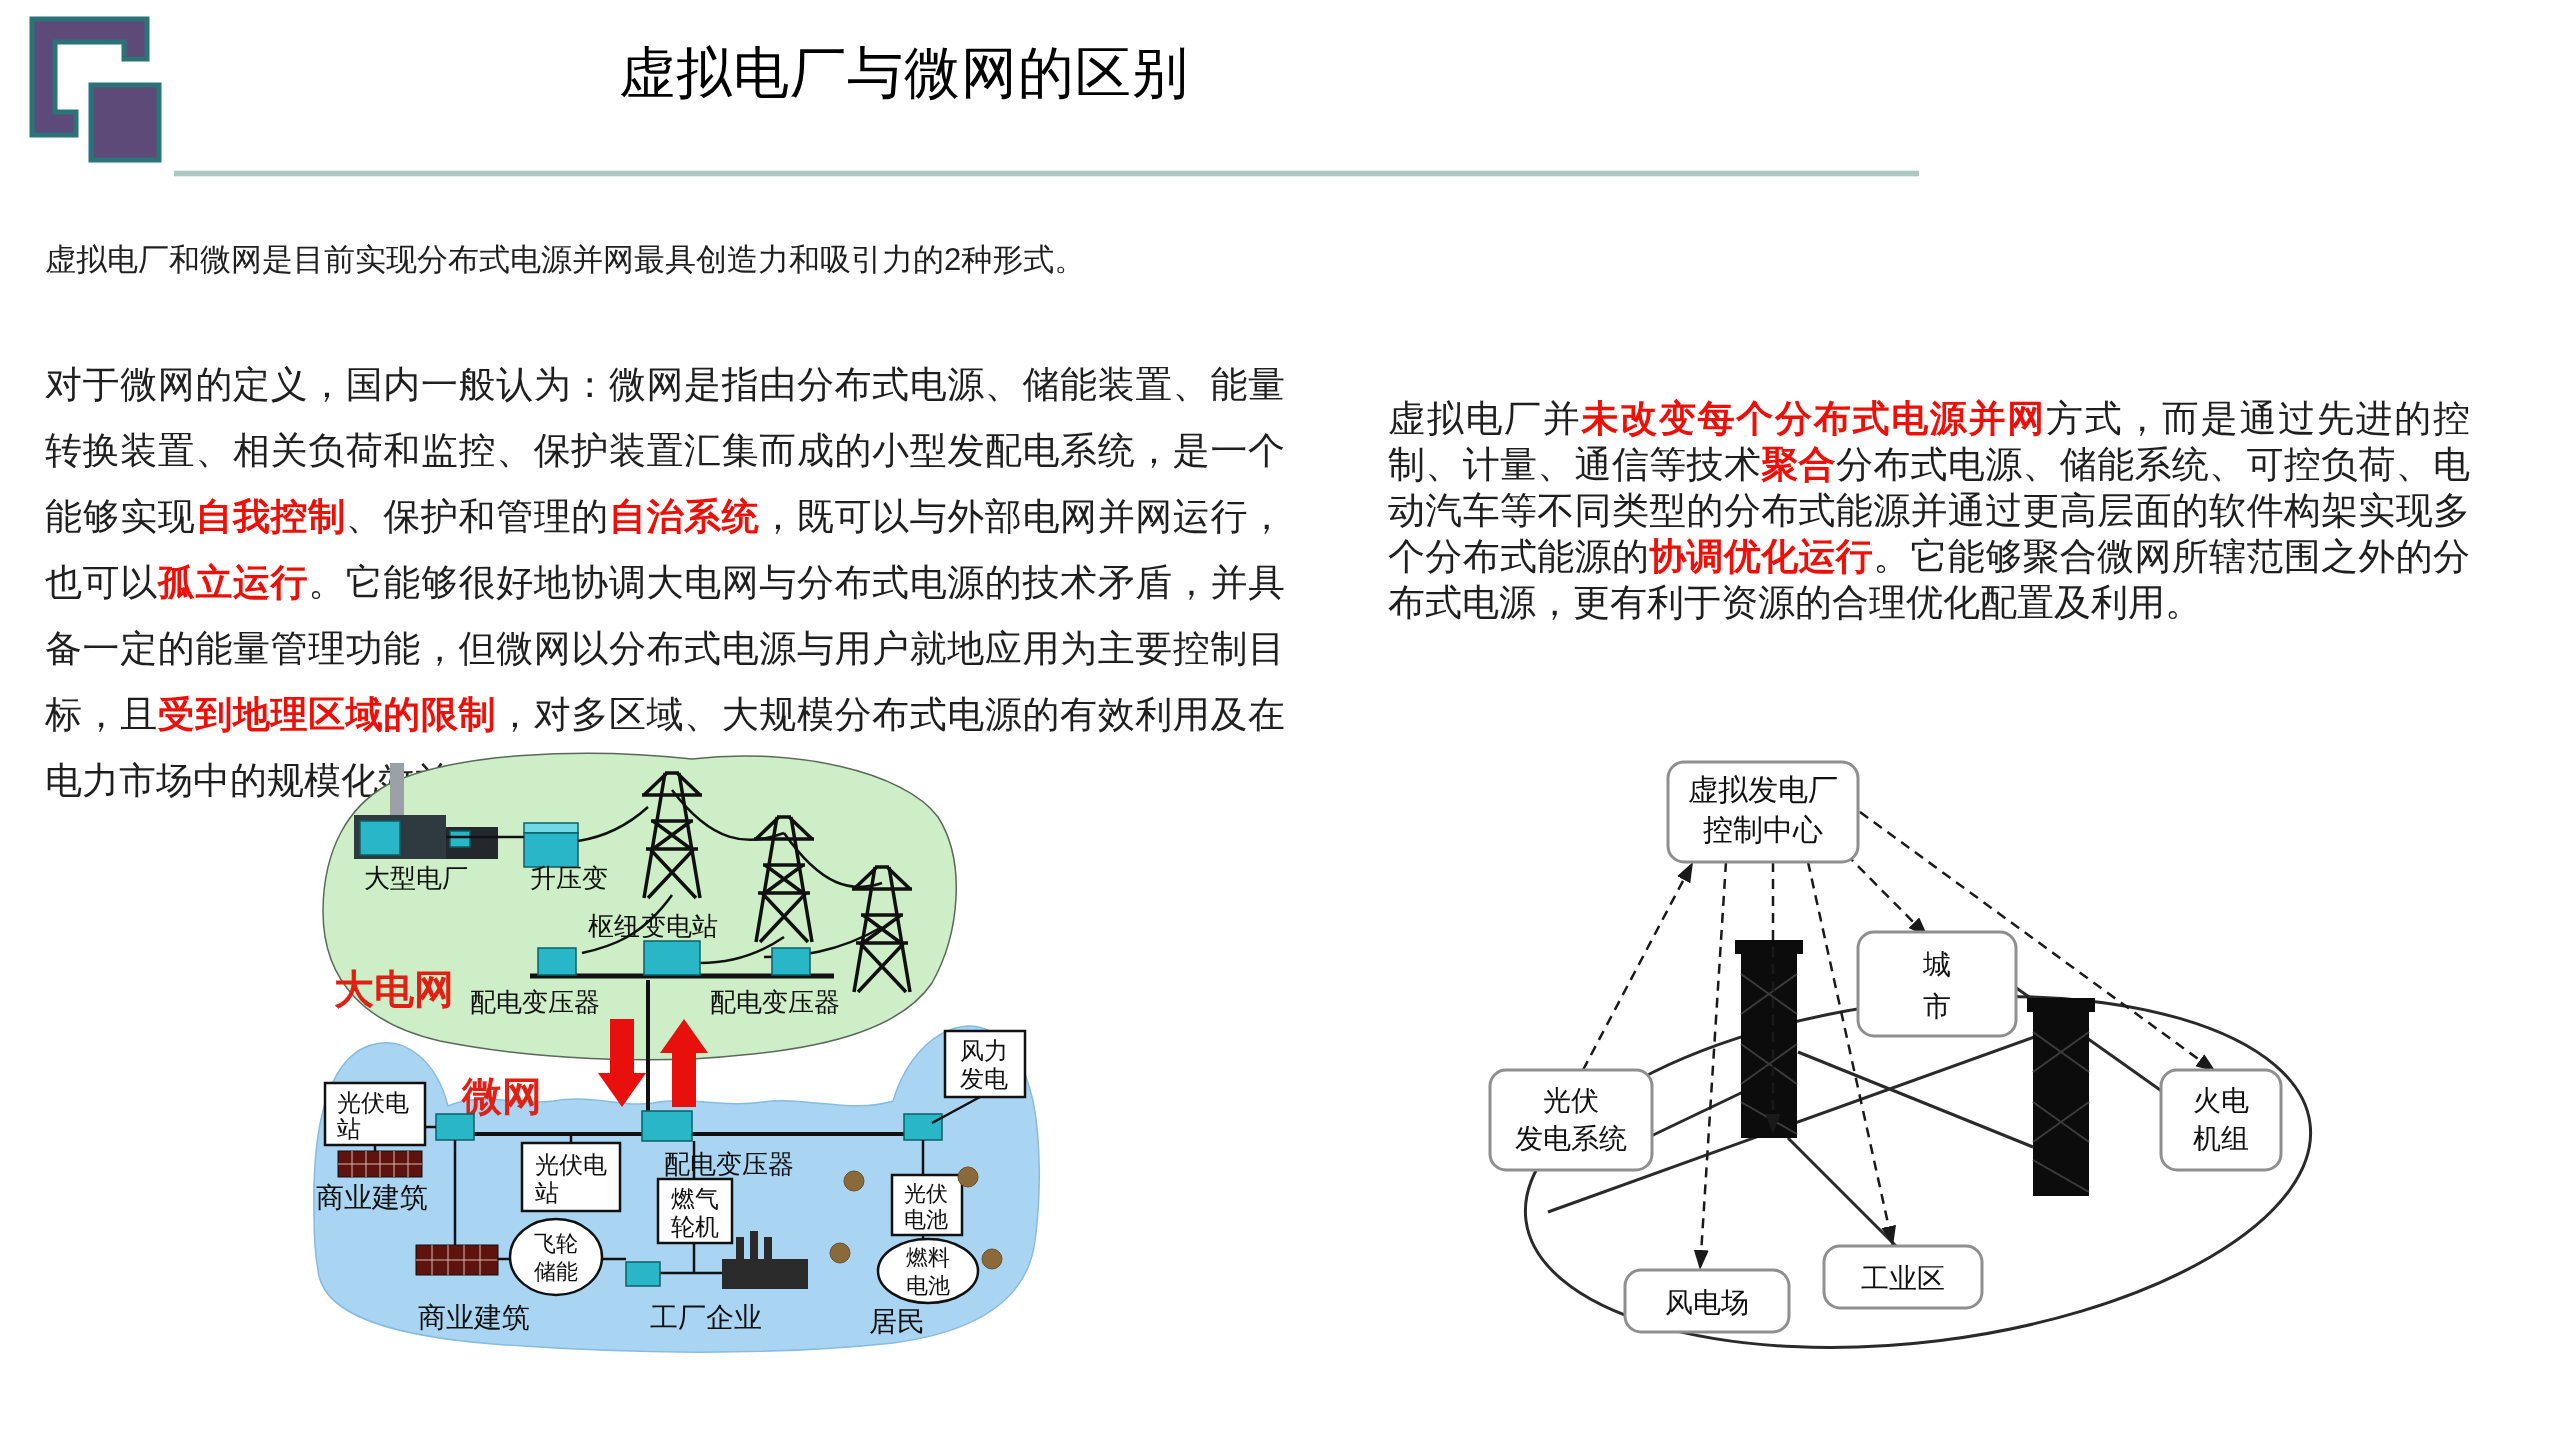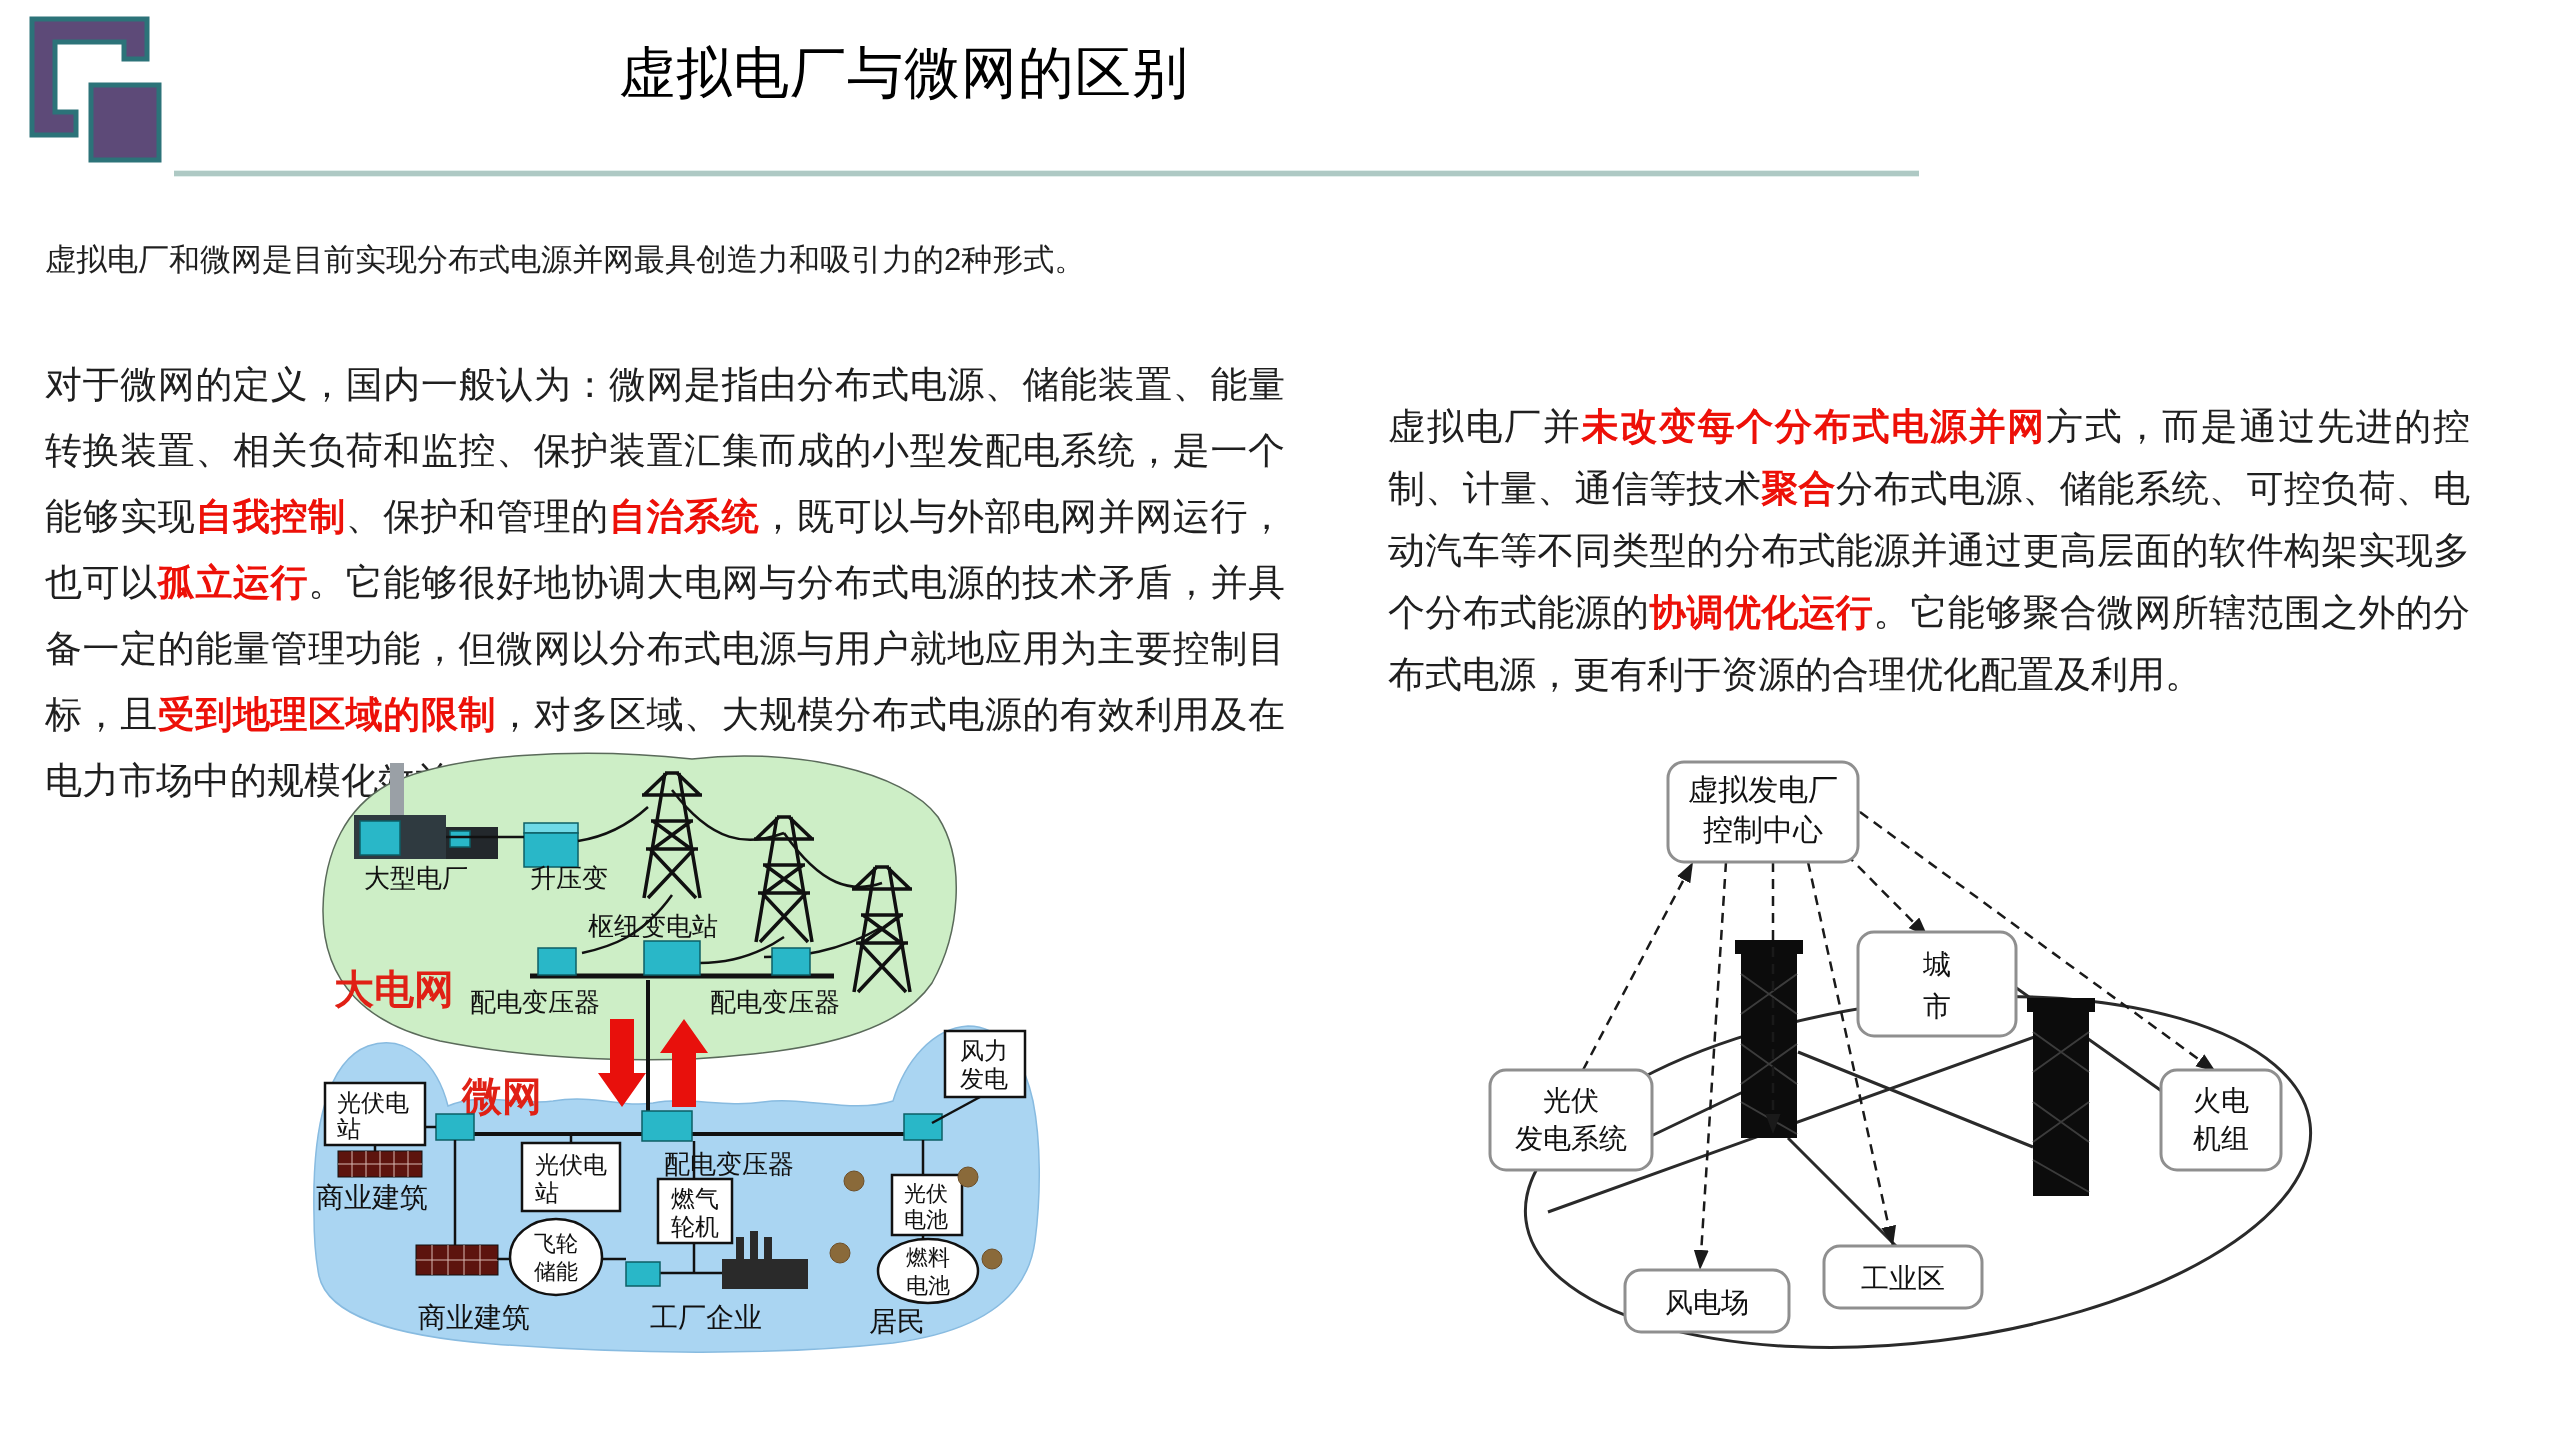--- a/index.html
+++ b/index.html
@@ -6,21 +6,21 @@
   body{width:2560px;height:1439px;position:relative;overflow:hidden;
        font-family:"Liberation Sans","DejaVu Sans",sans-serif;color:#1f1f1f;}
   .abs{position:absolute;}
   #logo{left:14px;top:2px;width:200px;height:170px;}
   #title{left:204px;top:36px;width:1400px;font-size:56px;font-weight:500;color:#000;letter-spacing:1px;text-align:center;}
   #title-rule{left:174px;top:170px;width:1745px;height:5px;background:#aec9c4;border-top:1px solid #e2efec;border-bottom:1px solid #e2efec;}
   #intro{left:45px;top:240px;width:1300px;font-size:31px;line-height:40px;}
   .para{font-size:37px;text-align:justify;}
   .para span{white-space:normal;}
   #para-left{left:45px;top:352px;width:1240px;line-height:66px;}
-  #para-right{left:1388px;top:396px;width:1082px;line-height:62px;}
+  #para-right{left:1388px;top:396px;width:1082px;line-height:46px;}
   .hl{color:#ed1008;font-weight:bold;}
   #fig-left{left:292px;top:745px;width:775px;height:660px;}
   #fig-right{left:1488px;top:742px;width:900px;height:650px;}
   svg text{font-family:"Liberation Sans","DejaVu Sans",sans-serif;}
   .flabel{fill:#111;}
   .redlabel{fill:#e02015;font-weight:bold;}
   .nodebox{fill:#ffffff;stroke:#111;stroke-width:2.5px;}
   .vbox{fill:#ffffff;stroke:#8f8f8f;stroke-width:3px;}
   .cyan{fill:#29b7c8;stroke:#0d5f66;stroke-width:1.5px;}
   .wire{stroke:#111;stroke-width:2.5px;fill:none;}

